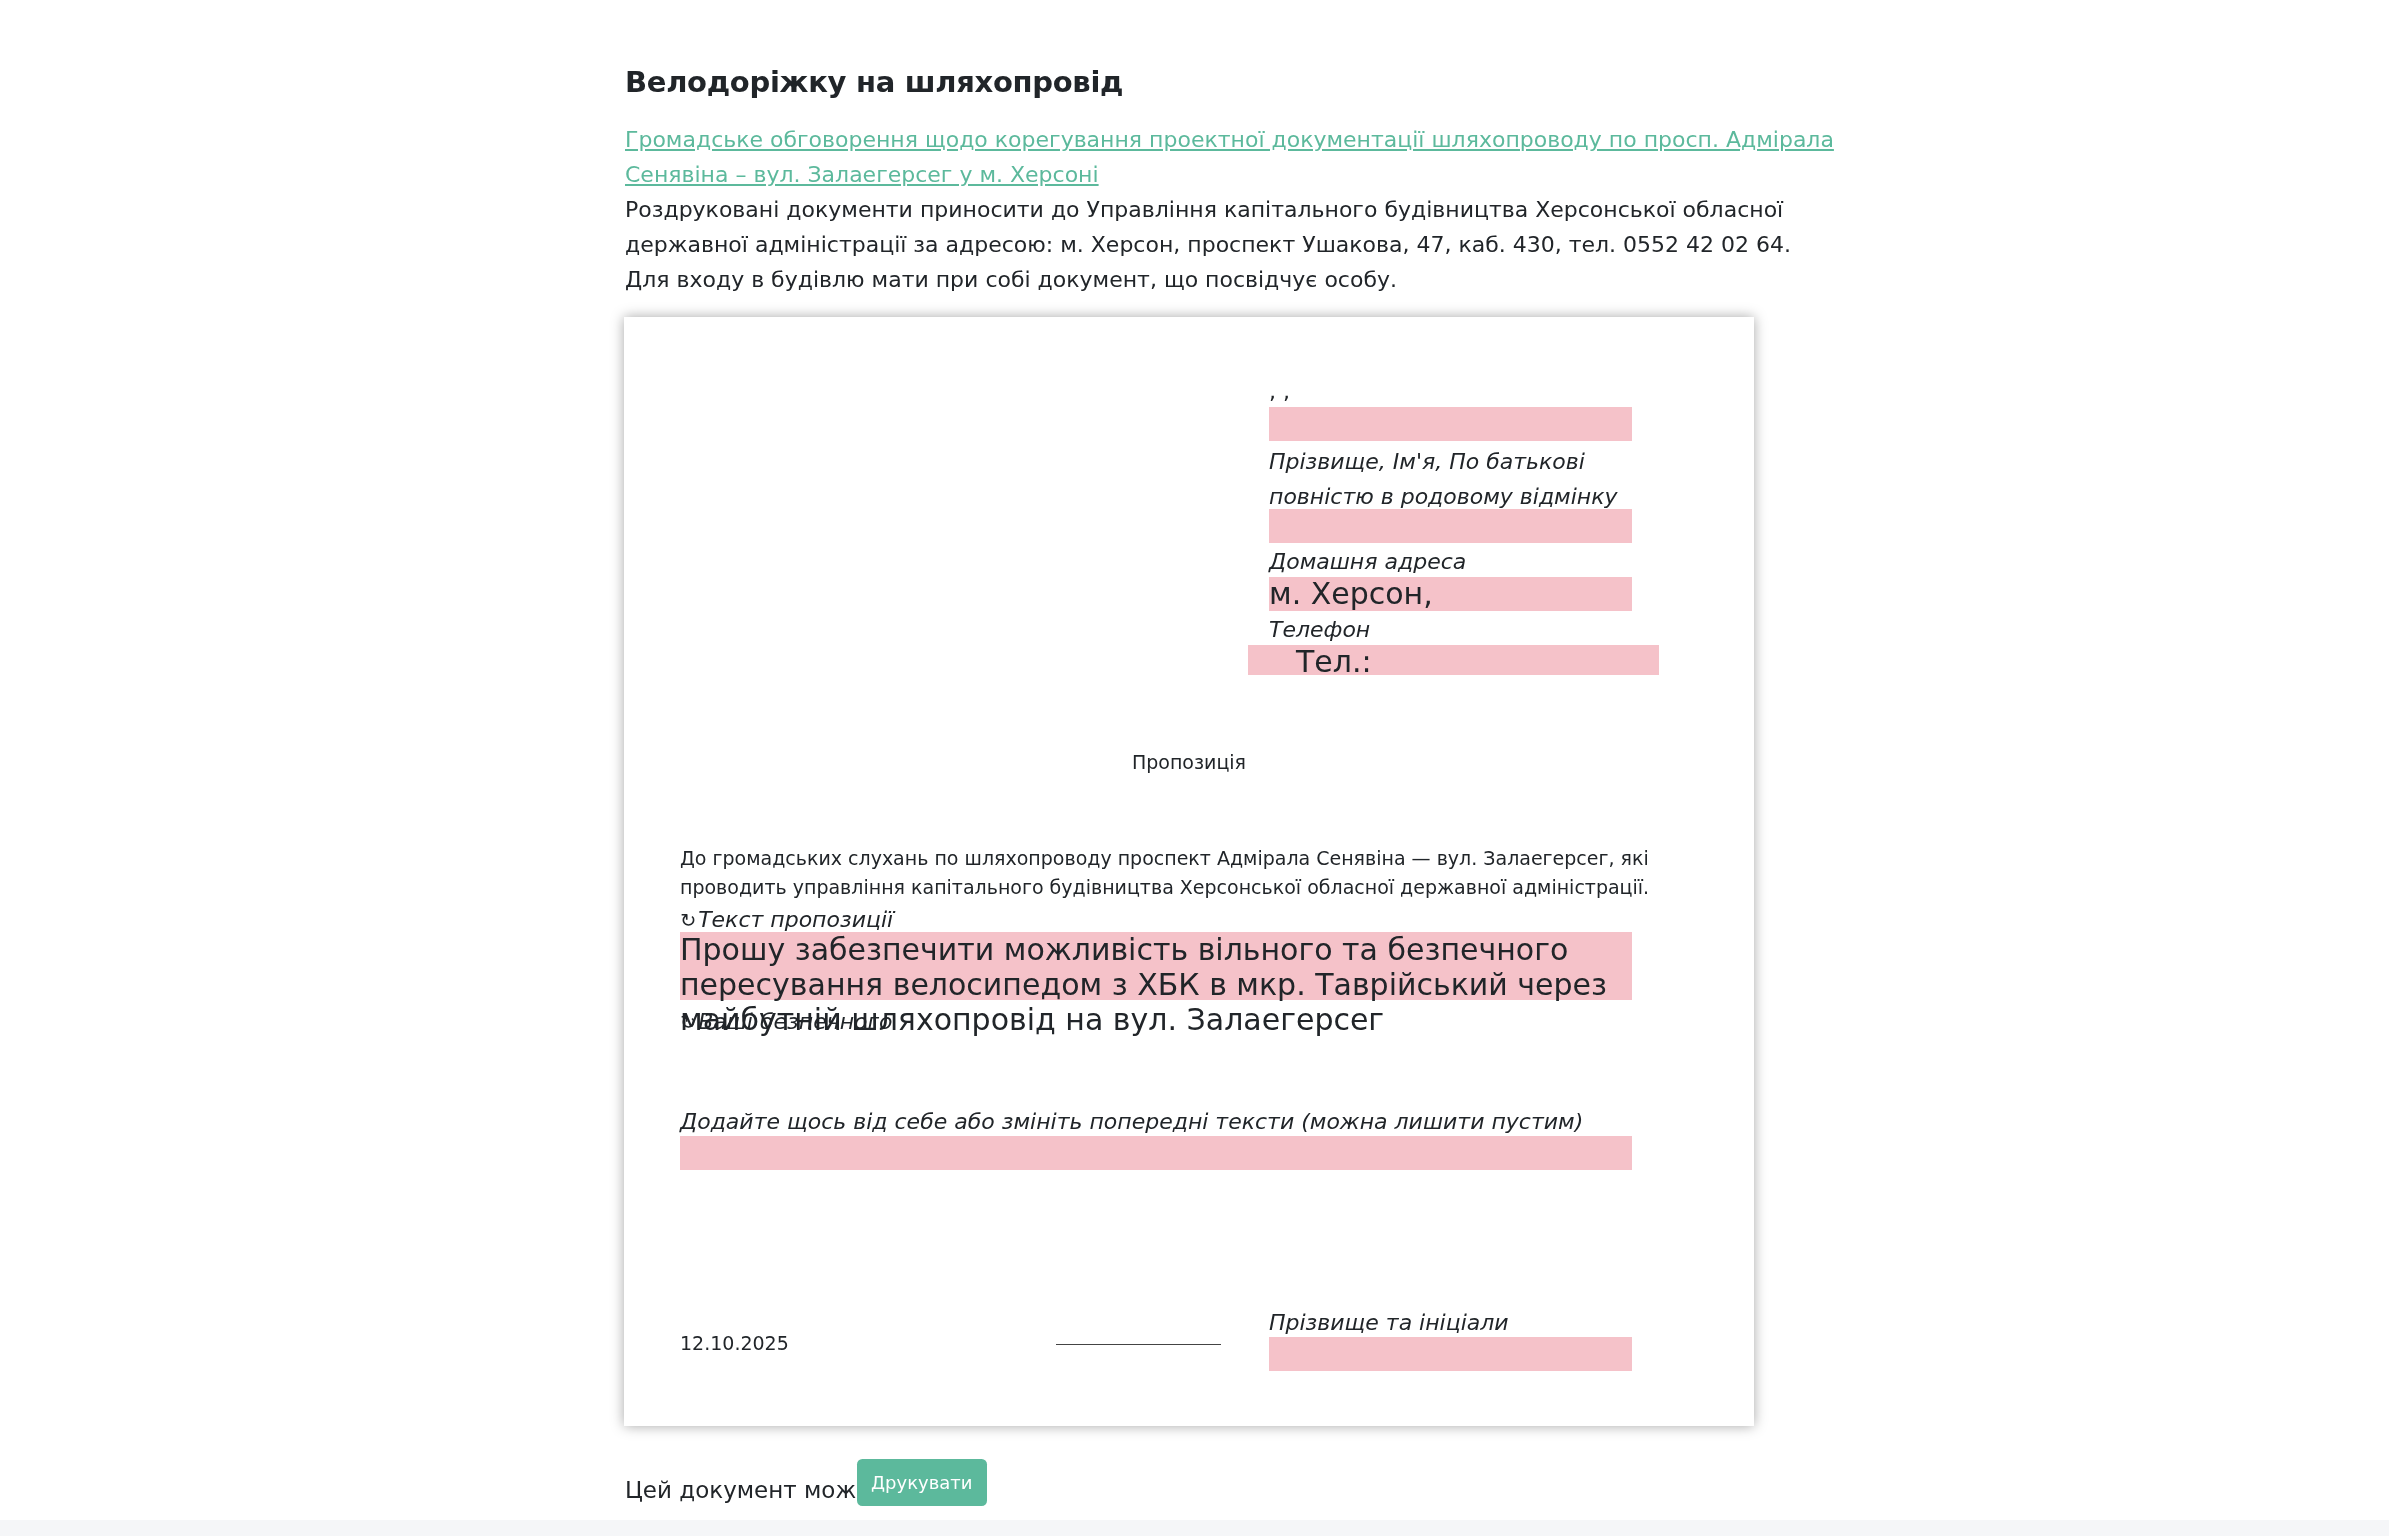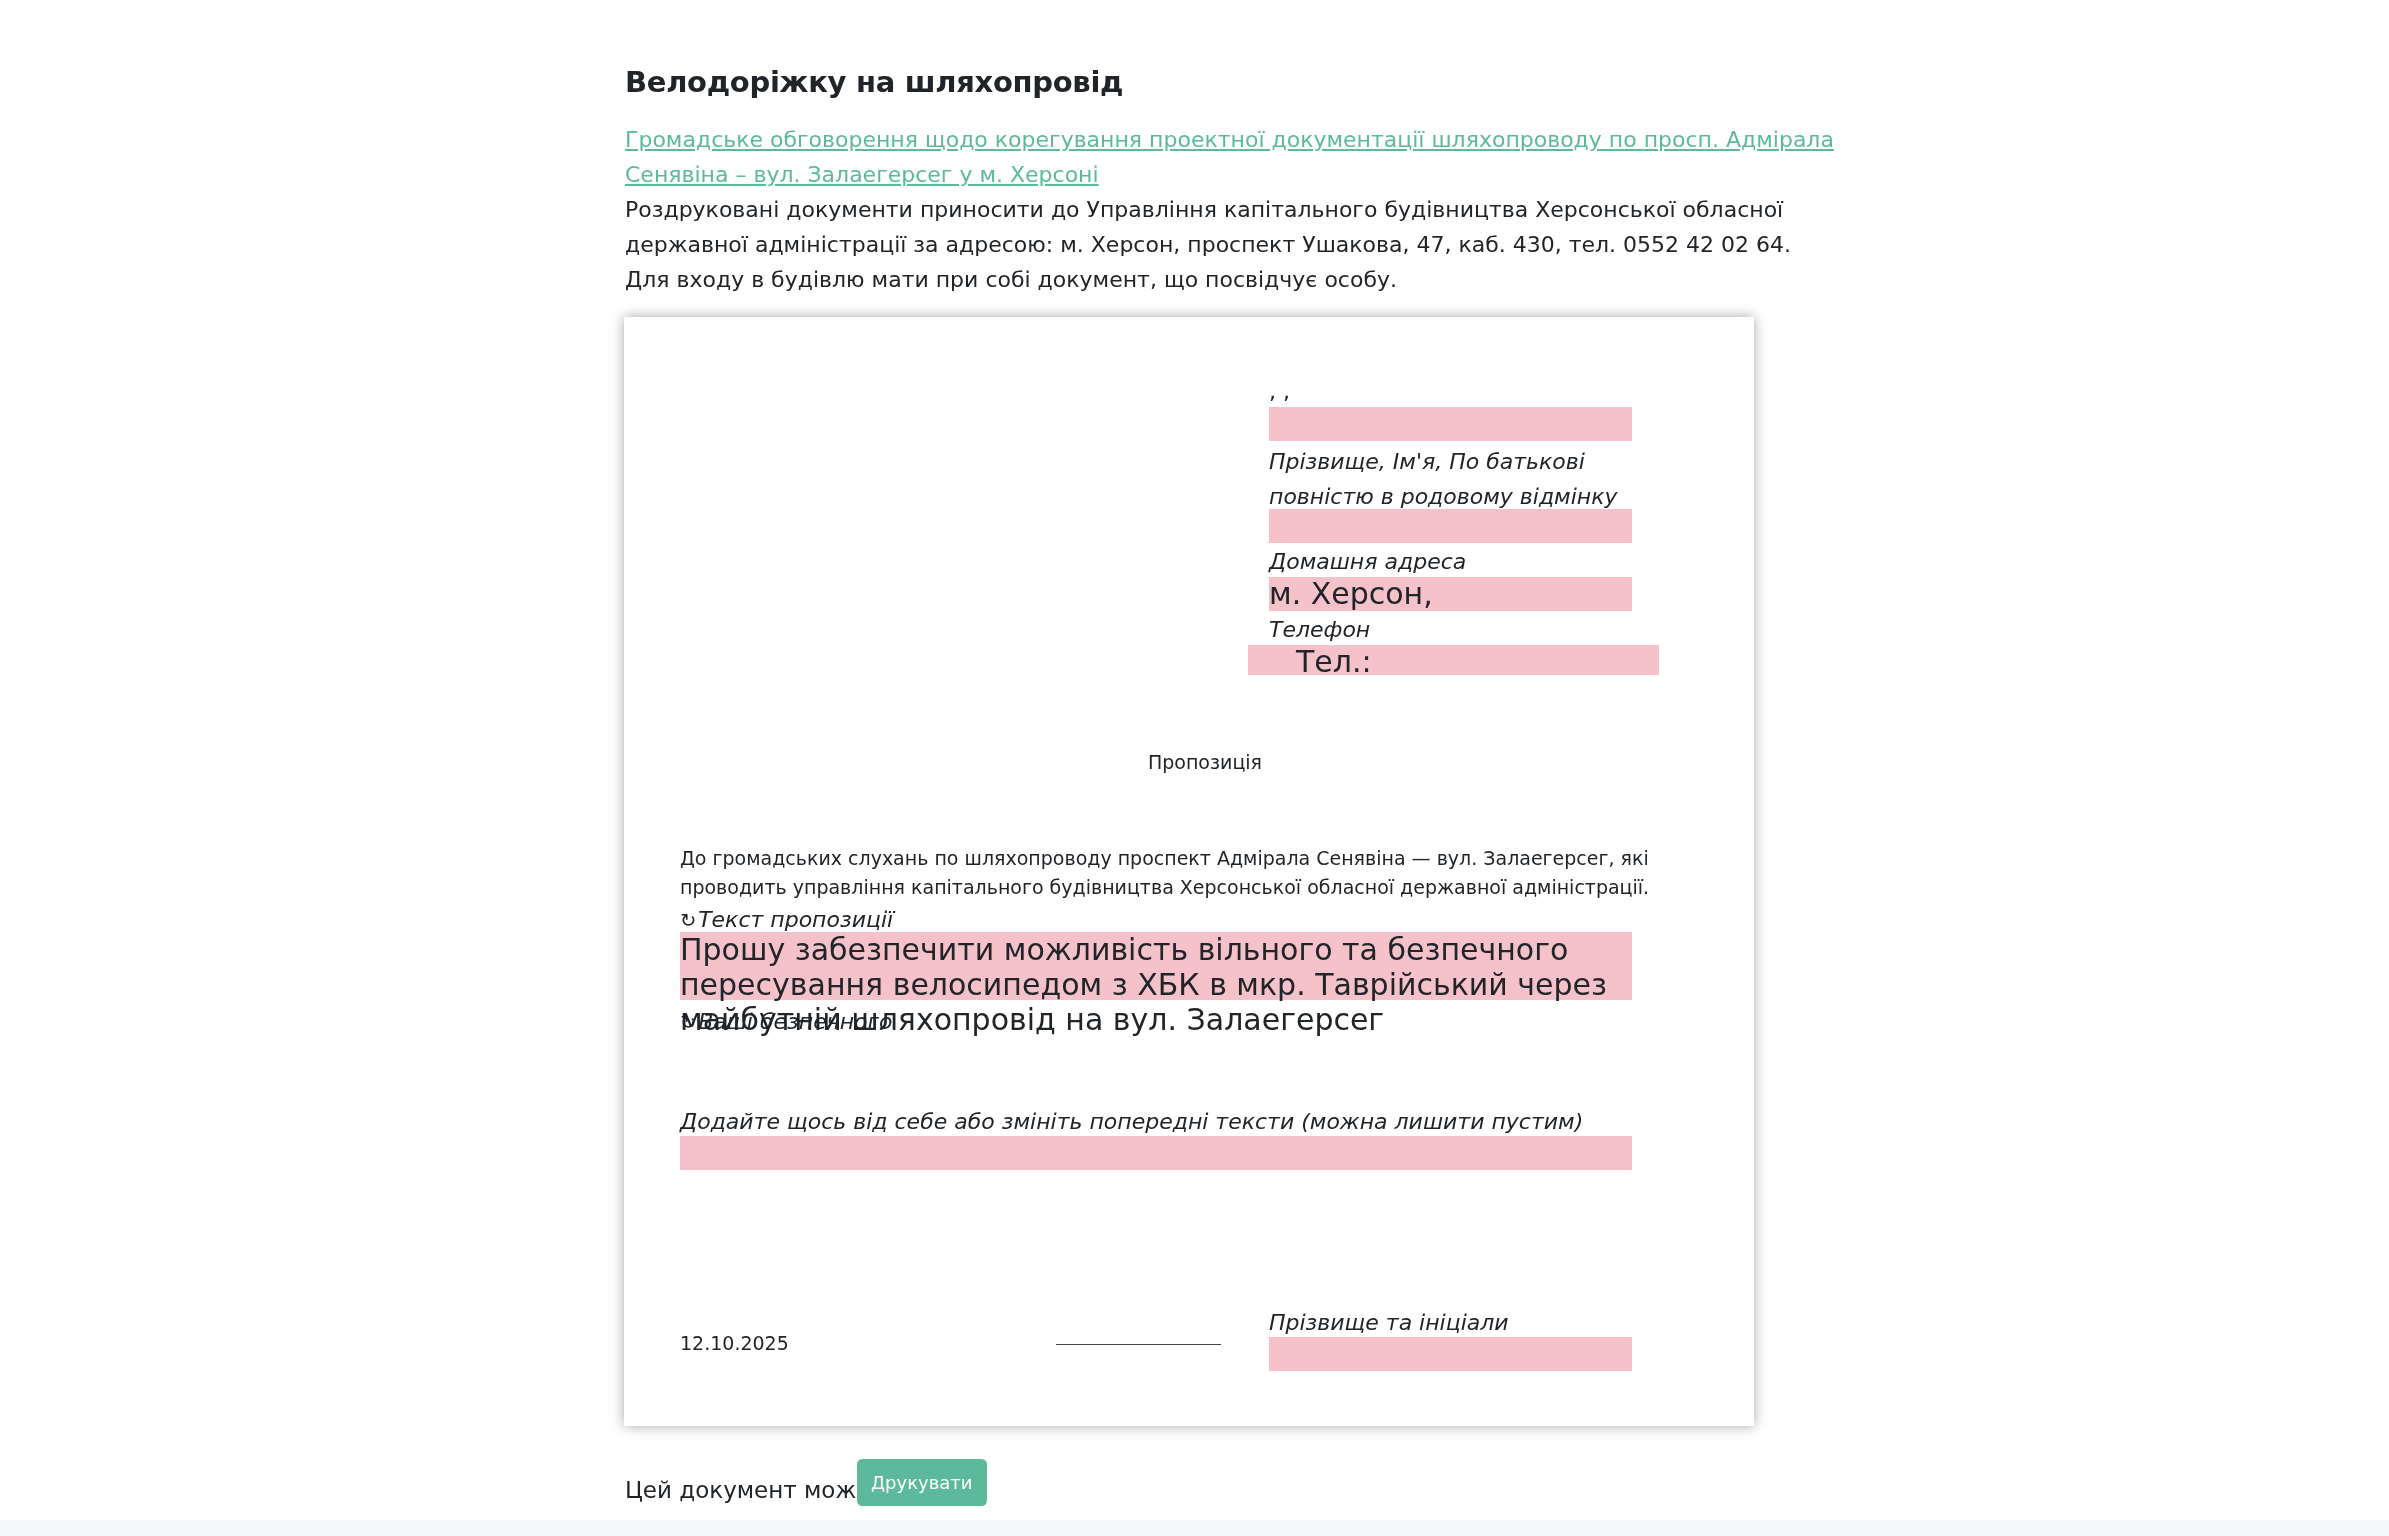--- a/index.html
+++ b/index.html
@@ -53,21 +53,21 @@
 
   <div class="plain" style="left:645px; top:57px;">, ,</div>
   <div class="field" style="left:645px; top:90px; width:363px; height:34px;"></div>
   <div class="label-it" style="left:645px; top:127px; width:389px;">Прізвище, Ім'я, По батькові повністю в родовому відмінку (кого?)</div>
   <div class="field" style="left:645px; top:192px; width:363px; height:34px;"></div>
   <div class="label-it" style="left:645px; top:227px;">Домашня адреса</div>
   <div class="field" style="left:645px; top:260px; width:363px; height:34px; line-height:34px;">м. Херсон,</div>
   <div class="label-it" style="left:645px; top:295px;">Телефон</div>
   <div class="field" style="left:624px; top:328px; width:363px; height:30px; line-height:34px;padding-left:48px;">Тел.:</div>
 
-  <div class="small" style="left:0; width:1130px; top:431px; text-align:center;padding-left:16px;">Пропозиція</div>
+  <div class="small" style="left:0; width:1130px; top:431px; text-align:center;">Пропозиція</div>
 
   <div class="small" style="left:56px; top:527px; width:1018px;">До громадських слухань по шляхопроводу проспект Адмірала Сенявіна — вул. Залаегерсег, які проводить управління капітального будівництва Херсонської обласної державної адміністрації.</div>
 
   <div class="label-it" style="left:56px; top:585px;">
     <span class="refresh-icon">↻</span><span>Текст пропозиції</span>
   </div>
   <div class="field" style="left:56px; top:615px; width:952px; height:68px; padding-right:0;">Прошу забезпечити можливість вільного та безпечного пересування велосипедом з ХБК в мкр. Таврійський через майбутній шляхопровід на вул. Залаегерсег</div>
 
   <div class="label-it" style="left:56px; top:687px;">
     <span class="refresh-icon">↻</span><span>Ваші безпечного</span>

